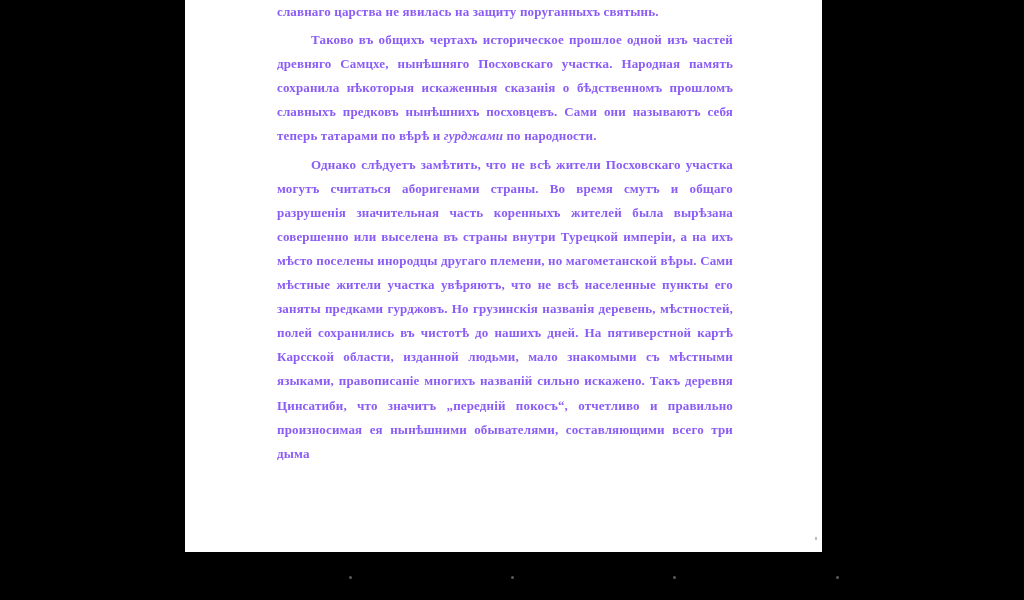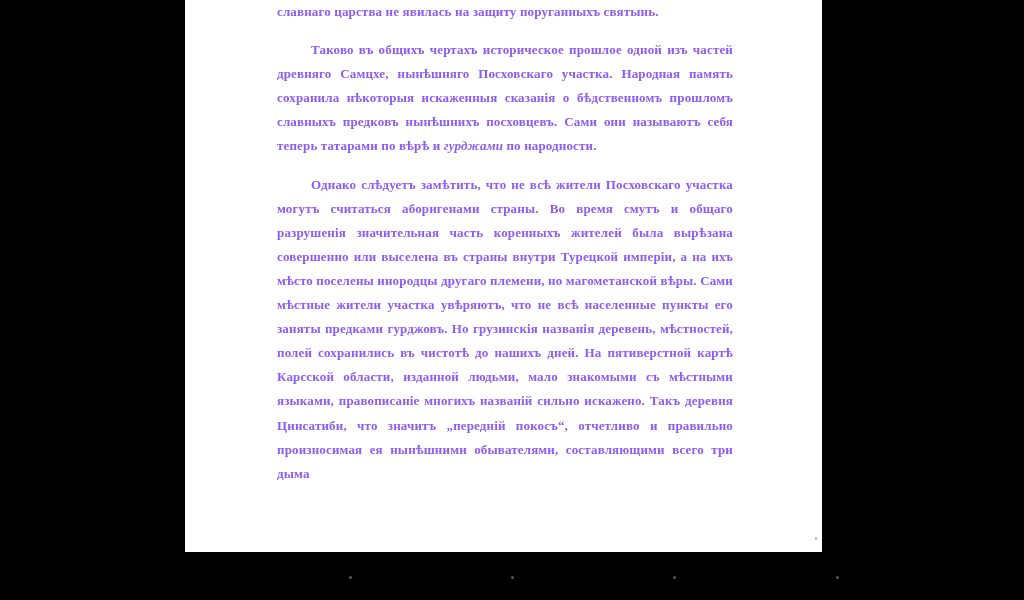--- a/index.html
+++ b/index.html
@@ -49,21 +49,21 @@
     font-weight: 700;
     -webkit-font-smoothing: none;
   }
   .para {
     margin: 0;
     padding: 0;
     text-align: justify;
     text-justify: inter-word;
   }
   .para + .para {
-    margin-top: 14px;
+    margin-top: 4px;
   }
   .indent {
     display: inline-block;
     width: 34px;
   }
   .ital {
     font-style: italic;
     font-weight: 700;
   }
   

